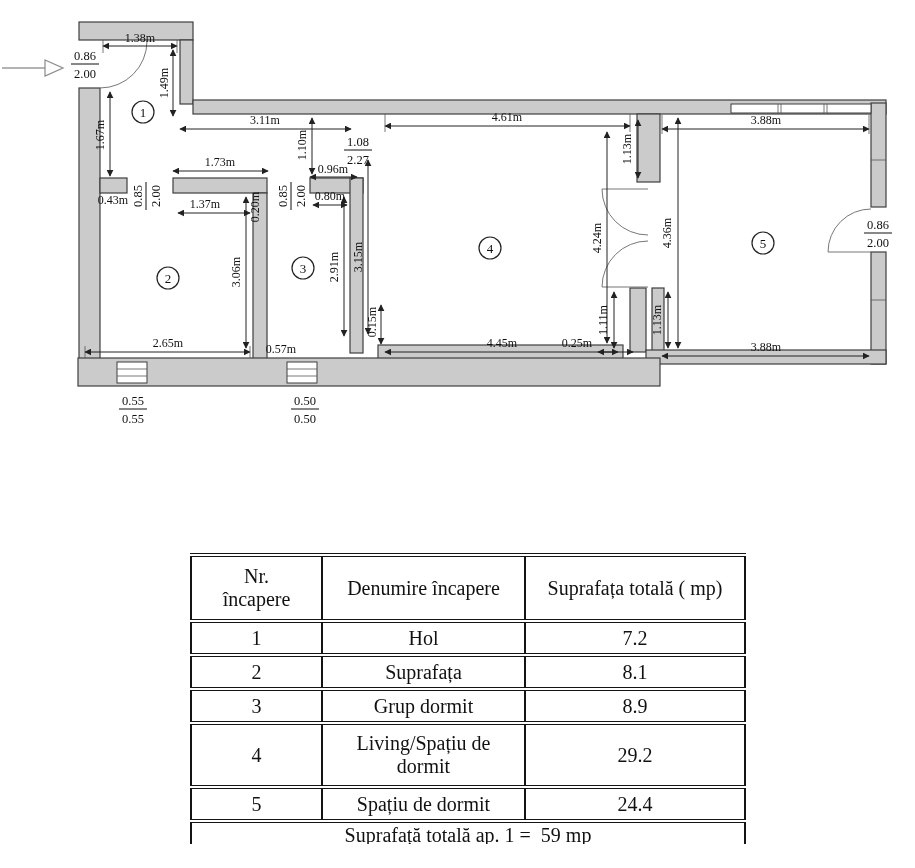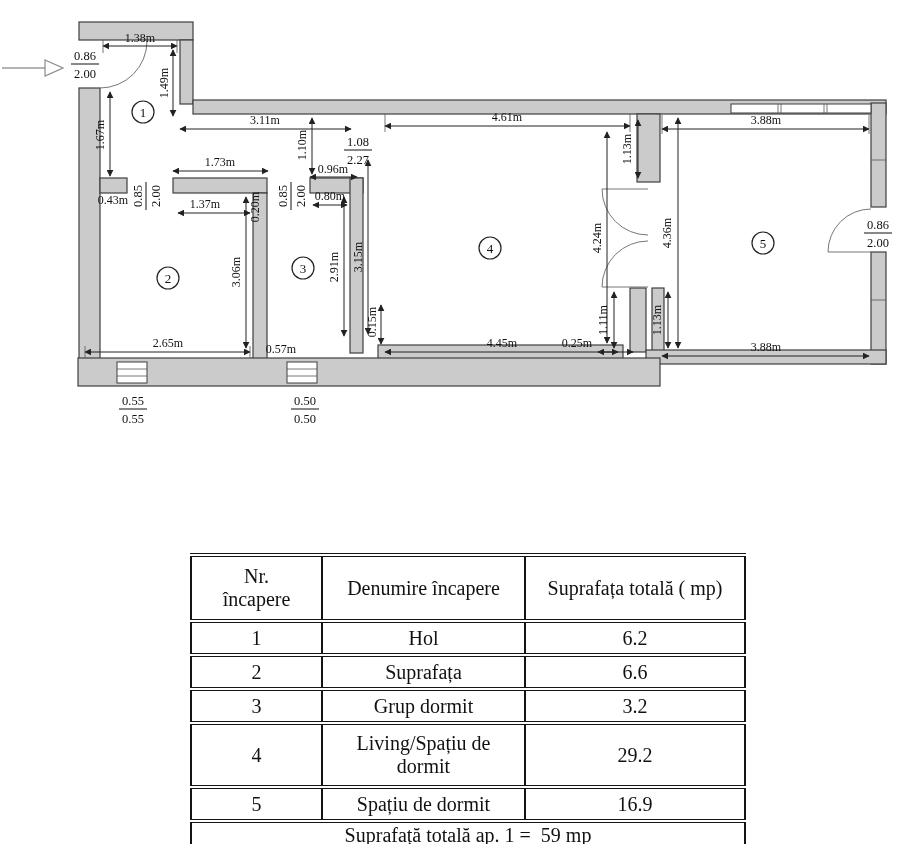--- a/index.html
+++ b/index.html
@@ -243,41 +243,41 @@
         <tr data-name="table-header-row">
           <th data-name="col-header-nr">Nr. încapere</th>
           <th data-name="col-header-name">Denumire încapere</th>
           <th data-name="col-header-area">Suprafața totală ( mp)</th>
         </tr>
       </thead>
       <tbody data-name="table-body">
           <tr data-name="table-row">
             <td data-name="cell-nr">1</td>
             <td data-name="cell-name">Hol</td>
-            <td data-name="cell-area">6.2</td>
+            <td data-name="cell-area">7.2</td>
           </tr>
           <tr data-name="table-row">
             <td data-name="cell-nr">2</td>
             <td data-name="cell-name">Suprafața</td>
-            <td data-name="cell-area">6.6</td>
+            <td data-name="cell-area">8.1</td>
           </tr>
           <tr data-name="table-row">
             <td data-name="cell-nr">3</td>
             <td data-name="cell-name">Grup dormit</td>
-            <td data-name="cell-area">3.2</td>
+            <td data-name="cell-area">8.9</td>
           </tr>
           <tr data-name="table-row-tall">
             <td data-name="cell-nr">4</td>
             <td data-name="cell-name">Living/Spațiu de dormit</td>
             <td data-name="cell-area">29.2</td>
           </tr>
           <tr data-name="table-row">
             <td data-name="cell-nr">5</td>
             <td data-name="cell-name">Spațiu de dormit</td>
-            <td data-name="cell-area">16.9</td>
+            <td data-name="cell-area">24.4</td>
           </tr>
         </tbody>
       <tfoot>
         <tr data-name="table-footer-row">
           <td class="total" colspan="3" data-name="total-area-cell">Suprafață totală ap. 1 =  59 mp</td>
         </tr>
         <tr data-name="table-row-partial">
           <td></td>
           <td></td>
           <td></td>

